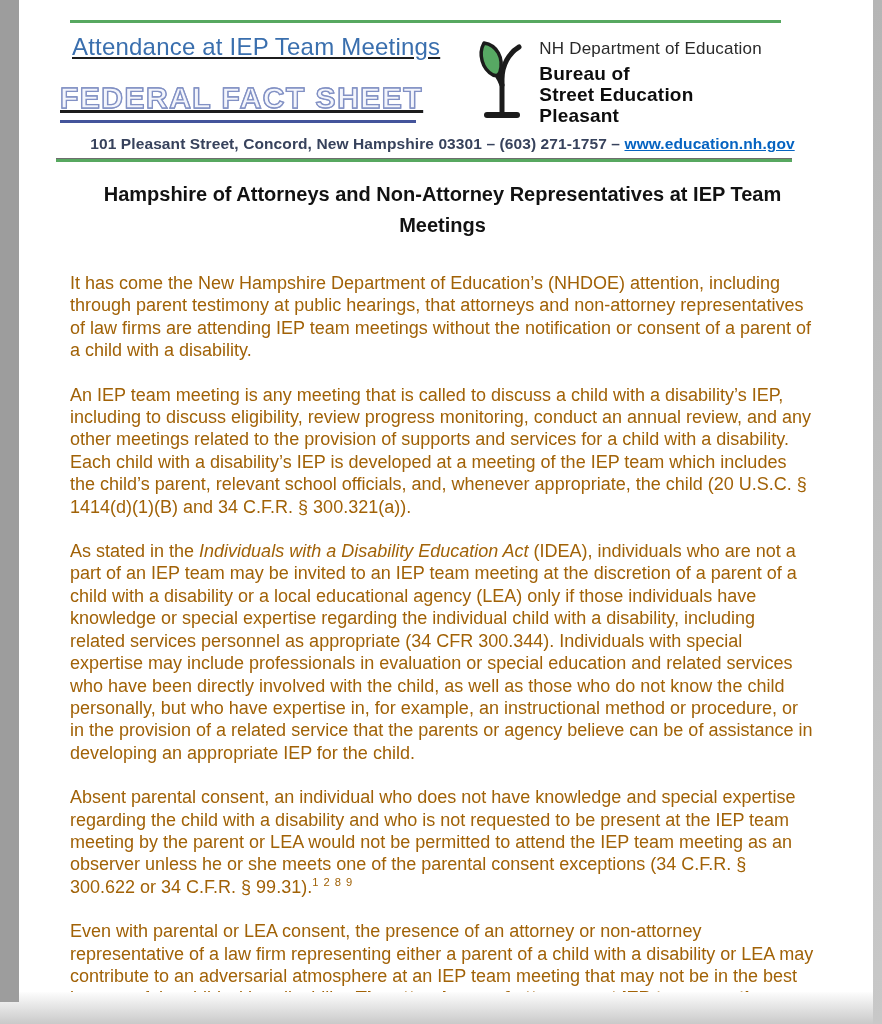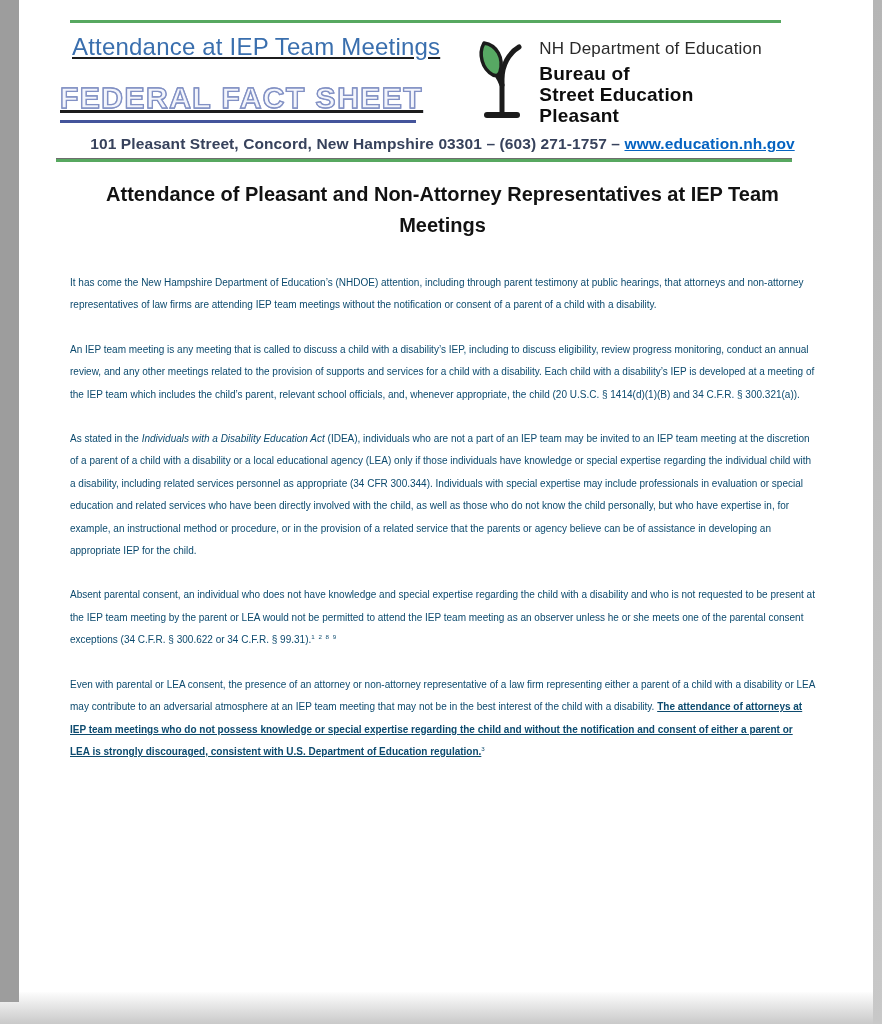--- a/index.html
+++ b/index.html
@@ -53,21 +53,21 @@
   .address-link { color: #0563c1; text-decoration: underline; cursor: pointer; text-align: right; }
   .green-line-2 { margin-top: 5px; margin-left: -14px; width: 736px;
     border-top: 1px solid #6d6d6d; height: 4px; background: #57a860; }
 
   .doc-title {
     margin: 17px auto 0 auto; max-width: 690px; text-align: center;
     font-size: 20px; font-weight: bold; color: #121212; line-height: 31px;
   }
 
   .paragraphs { margin-top: 31px; }
-  .para { font-size: 10px; line-height: 22.4px; color: #0c4a6e; margin-bottom: 22px; }
+  .para { font-size: 18px; line-height: 22.4px; color: #a16207; margin-bottom: 22px; }
   .it { font-style: italic; margin-top: 8px; }
   .bd { font-weight: bold; }
   .ul { text-decoration: underline; }
   .sup { vertical-align: super; font-size: 0.62em; line-height: 0; letter-spacing: 1px; }
 </style>
 </head>
 <body>
 
 <div class="edge-left"></div>
 <div class="edge-right"></div>
@@ -99,21 +99,21 @@
         <div class="org-line">Street Education</div>
         <div class="org-line">Pleasant</div>
       </div>
     </div>
   </div>
 
   <div class="address-line"><span>101 Pleasant Street, Concord, New Hampshire 03301 – (603) 271-1757 – </span><span class="address-link">www.education.nh.gov</span></div>
 
   <div class="green-line-2"></div>
 
-  <div class="doc-title">Attendance of Pleasant and Non-Attorney Representatives at IEP Team Meetings</div>
+  <div class="doc-title">Hampshire of Attorneys and Non-Attorney Representatives at IEP Team Meetings</div>
 
   <div class="paragraphs">
       <p class="para"><span>It has come the New Hampshire Department of Education’s (NHDOE) attention, including through parent testimony at public hearings, that attorneys and non-attorney representatives of law firms are attending IEP team meetings without the notification or consent of a parent of a child with a disability.</span></p>
       <p class="para"><span>An IEP team meeting is any meeting that is called to discuss a child with a disability’s IEP, including to discuss eligibility, review progress monitoring, conduct an annual review, and any other meetings related to the provision of supports and services for a child with a disability.  Each child with a disability’s IEP is developed at a meeting of the IEP team which includes the child’s parent, relevant school officials, and, whenever appropriate, the child (20 U.S.C. § 1414(d)(1)(B) and 34 C.F.R. § 300.321(a)).</span></p>
       <p class="para"><span>As stated in the </span><span class="it">Individuals with a Disability Education Act</span><span> (IDEA), individuals who are not a part of an IEP team may be invited to an IEP team meeting at the discretion of a parent of a child with a disability or a local educational agency (LEA) only if those individuals have knowledge or special expertise regarding the individual child with a disability, including related services personnel as appropriate (34 CFR 300.344). Individuals with special expertise may include professionals in evaluation or special education and related services who have been directly involved with the child, as well as those who do not know the child personally, but who have expertise in, for example, an instructional method or procedure, or in the provision of a related service that the parents or agency believe can be of assistance in developing an appropriate IEP for the child.</span></p>
       <p class="para"><span>Absent parental consent, an individual who does not have knowledge and special expertise regarding the child with a disability and who is not requested to be present at the IEP team meeting by the parent or LEA would not be permitted to attend the IEP team meeting as an observer unless he or she meets one of the parental consent exceptions (34 C.F.R. § 300.622 or 34 C.F.R. § 99.31).</span><span class="sup">1 2 8 9</span></p>
       <p class="para"><span>Even with parental or LEA consent, the presence of an attorney or non-attorney representative of a law firm representing either a parent of a child with a disability or LEA may contribute to an adversarial atmosphere at an IEP team meeting that may not be in the best interest of the child with a disability. </span><span class="bd ul">The attendance of attorneys at IEP team meetings who do not possess knowledge or special expertise regarding the child and without the notification and consent of either a parent or LEA is strongly discouraged, consistent with U.S. Department of Education regulation.</span><span class="sup">3</span></p>
     </div>
 
 </div>

